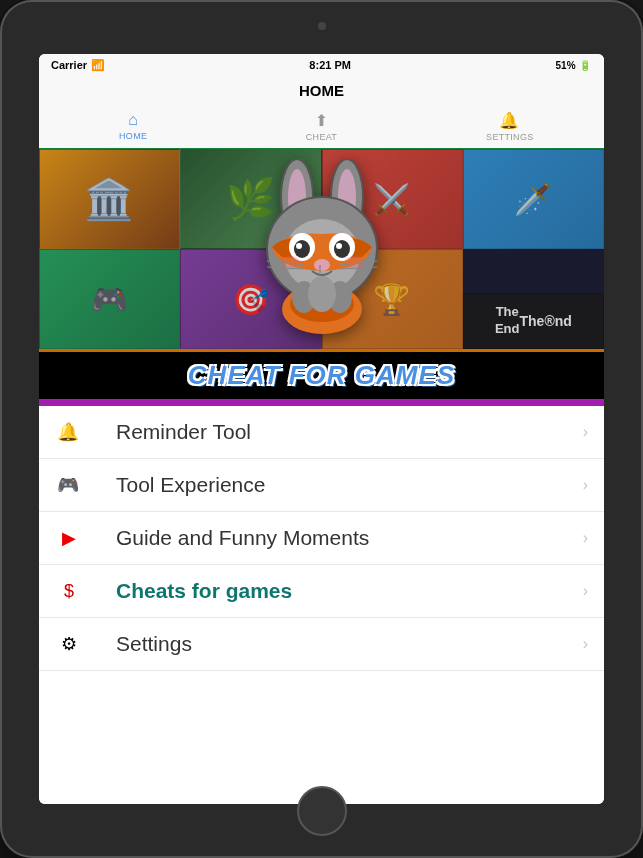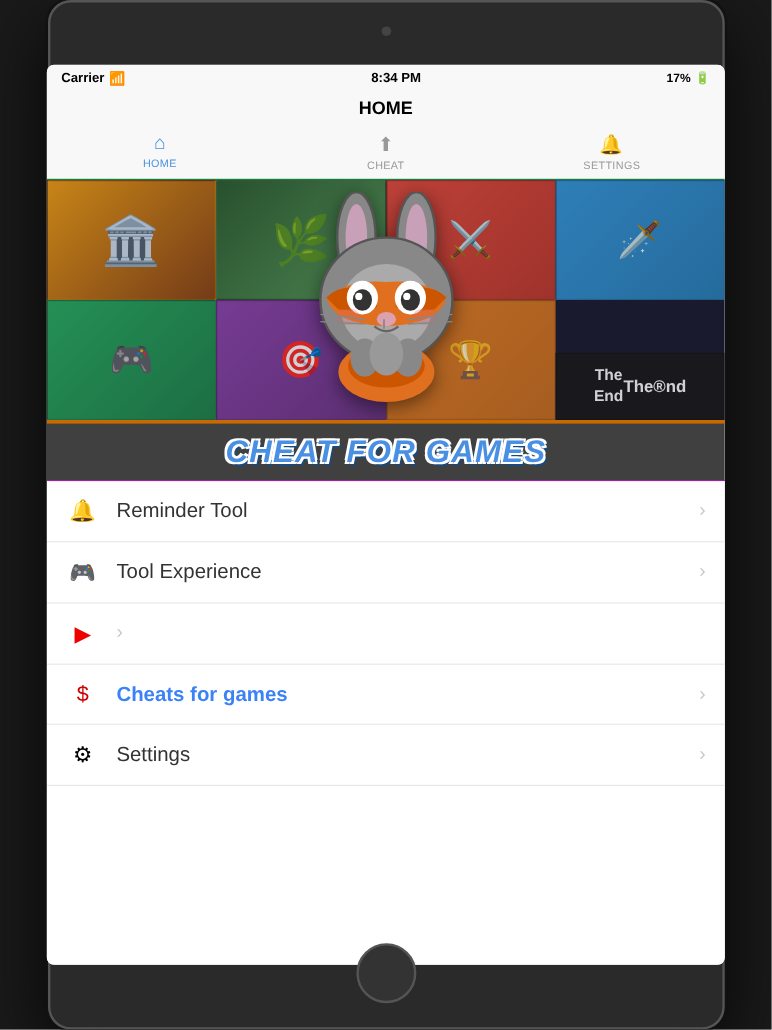--- a/index.html
+++ b/index.html
@@ -7,24 +7,24 @@
     body {
       background: #1a1a1a;
       display: flex;
       justify-content: center;
       align-items: center;
       min-height: 100vh;
       font-family: -apple-system, BlinkMacSystemFont, 'Helvetica Neue', Arial, sans-serif;
     }
 
     .device {
-      width: 564px;
+      width: 643px;
       height: 858px;
       background: #2a2a2a;
-      border-radius: 19px;
+      border-radius: 32px;
       display: flex;
       flex-direction: column;
       align-items: center;
       justify-content: center;
       box-shadow:
         inset 0 0 0 2px #555,
         0 0 0 2px #111,
         0 20px 60px rgba(0,0,0,0.8);
       position: relative;
     }
@@ -186,25 +186,25 @@
 
     
     .mascot-svg {
       width: 160px;
       height: 180px;
       filter: drop-shadow(0 4px 8px rgba(0,0,0,0.5));
     }
 
     
     .cheat-banner {
-      background: #404040;
+      background: #000000;
       padding: 8px 0;
       text-align: center;
       border-top: 3px solid #c96a00;
-      border-bottom: 1px solid #a21caf;
+      border-bottom: 7px solid #a21caf;
     }
 
     .cheat-banner-text {
       font-size: 26px;
       font-weight: 900;
       color: #4a90e2;
       text-shadow:
         -2px -2px 0 #fff,
         2px -2px 0 #fff,
         -2px 2px 0 #fff,
@@ -234,26 +234,27 @@
     .menu-icon {
       width: 28px;
       text-align: center;
       font-size: 18px;
       margin-right: 14px;
       flex-shrink: 0;
     }
 
     .menu-label {
       flex: 1;
-      font-size: 17px;
+      font-size: 21px;
       color: #333;
+      margin-left: 19px;
     }
 
     .menu-label.highlighted {
-      color: #3b82f6;
+      color: #0f766e;
       font-weight: 600;
     }
 
     .menu-chevron {
       color: #c8c8c8;
       font-size: 16px;
     }
 
     .menu-icon.dollar { color: #cc0000; }
   </style>
@@ -261,23 +262,23 @@
 <body>
 
 <div class="device">
   <div class="screen">
 
     <div class="status-bar">
       <div class="status-left">
         <span>Carrier</span>
         <span>📶</span>
       </div>
-      <div class="status-center">8:34 PM</div>
+      <div class="status-center">8:21 PM</div>
       <div class="status-right">
-        <span>17%</span>
+        <span>51%</span>
         <span>🔋</span>
       </div>
     </div>
 
     <div class="nav-bar">
       <div class="nav-title">HOME</div>
       <div class="nav-tabs">
         <div class="nav-tab active">
           <span class="tab-icon">⌂</span>
           <span class="tab-label">HOME</span>
@@ -369,20 +370,21 @@
       </div>
 
       <div class="menu-item">
         <span class="menu-icon">🎮</span>
         <span class="menu-label">Tool Experience</span>
         <span class="menu-chevron">›</span>
       </div>
 
       <div class="menu-item">
         <span class="menu-icon" style="color:#e00;">▶</span>
+        <span class="menu-label">Guide and Funny Moments</span>
         <span class="menu-chevron">›</span>
       </div>
 
       <div class="menu-item">
         <span class="menu-icon dollar">$</span>
         <span class="menu-label highlighted">Cheats for games</span>
         <span class="menu-chevron">›</span>
       </div>
 
       <div class="menu-item">

